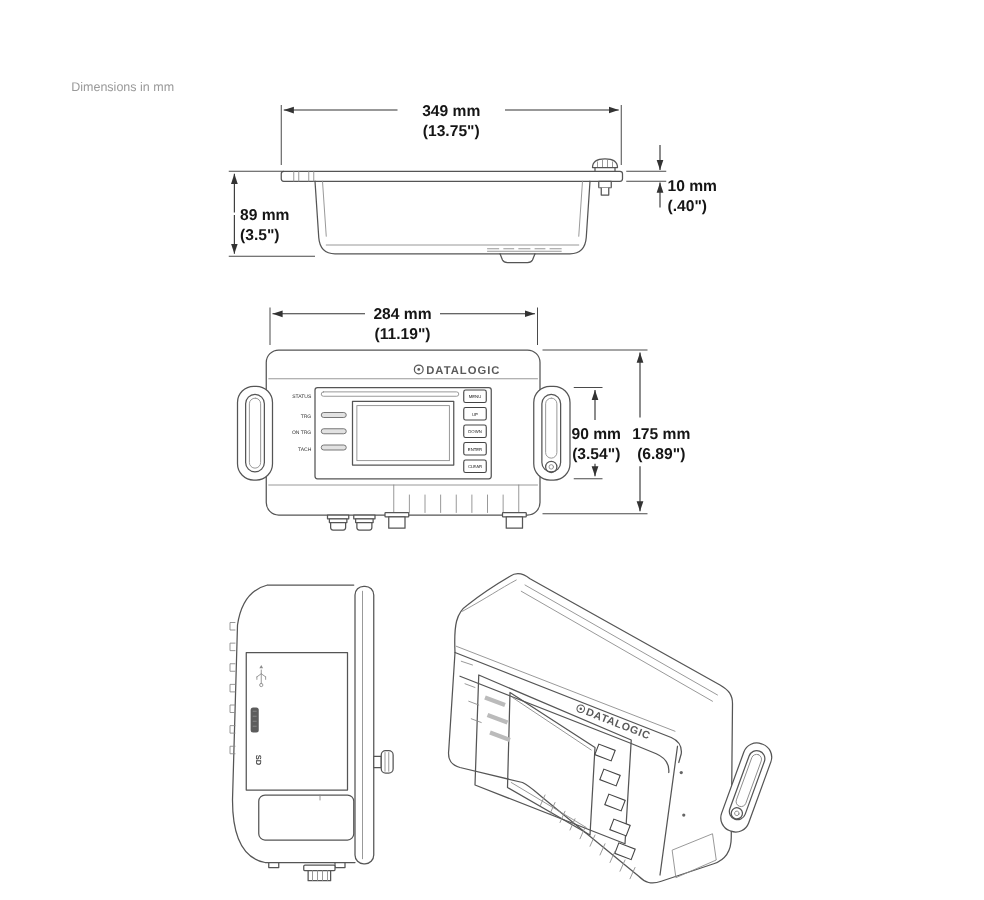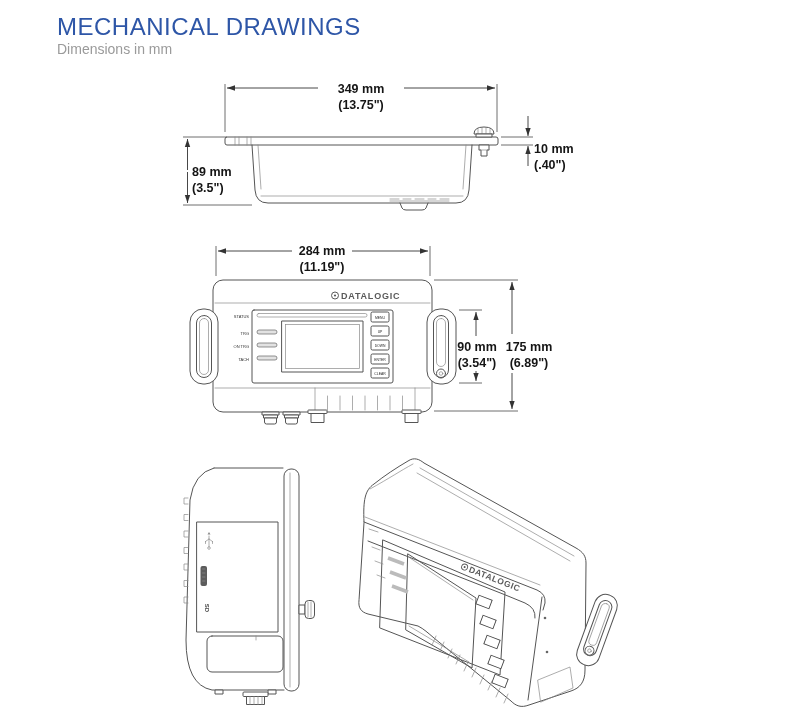--- a/index.html
+++ b/index.html
@@ -1,40 +1,39 @@
 <!DOCTYPE html>
 <html><head>
 <meta charset="utf-8">
 <style>
   html,body{margin:0;padding:0;background:#fff;}
   .page{position:relative;width:787px;height:720px;background:#fff;overflow:hidden;
         font-family:"Liberation Sans",sans-serif;}
   .title{position:absolute;left:57px;top:13px;font-size:24px;font-weight:400;
          letter-spacing:.5px;color:#2e56a7;}
-  .subtitle{position:absolute;left:57px;top:41px;font-size:14px;color:#9a9a9a;}
+  .subtitle{position:absolute;left:57px;top:65px;font-size:10px;color:#9a9a9a;}
   svg{position:absolute;left:0;top:0;}
   .ln{fill:none;stroke:#555;stroke-width:1;stroke-linejoin:round;stroke-linecap:round;}
   .lnf{fill:#fff;stroke:#555;stroke-width:1;stroke-linejoin:round;}
   .lt{fill:none;stroke:#8a8a8a;stroke-width:.7;stroke-linecap:round;}
   .ext{fill:none;stroke:#4a4a4a;stroke-width:.8;}
   .dim{fill:none;stroke:#333;stroke-width:.9;}
   .dtxt{font:700 12.5px "Liberation Sans",sans-serif;fill:#151515;}
   .tiny{font:400 4px "Liberation Sans",sans-serif;fill:#333;}
   .btxt{font:400 3.4px "Liberation Sans",sans-serif;fill:#222;}
   .logo{font:700 9px "Liberation Sans",sans-serif;fill:#5a5a5a;letter-spacing:.8px;}
   .logo2{font:700 8.5px "Liberation Sans",sans-serif;fill:#5a5a5a;letter-spacing:.6px;}
   .sdtxt{font:700 6px "Liberation Sans",sans-serif;fill:#444;}
   .led{fill:#e2e2e2;stroke:#666;stroke-width:.7;}
   .btn{fill:#fff;stroke:#444;stroke-width:.9;}
 </style>
 </head>
 <body>
 
 <div class="page">
-  <div class="title">MECHANICAL DRAWINGS</div>
   <div class="subtitle">Dimensions in mm</div>
 
   <svg width="787" height="720" viewBox="0 0 787 720">
     <defs>
       <marker id="ar" viewBox="0 0 10 10" refX="9" refY="5" markerWidth="10" markerHeight="10" orient="auto">
         <path d="M0,2 L9,5 L0,8 z" fill="#333"></path>
       </marker>
     </defs>
 
     <g>

